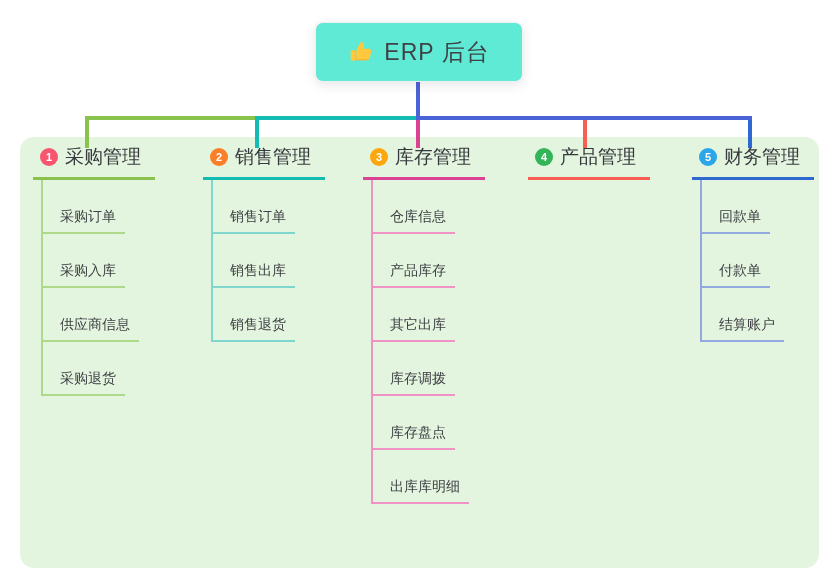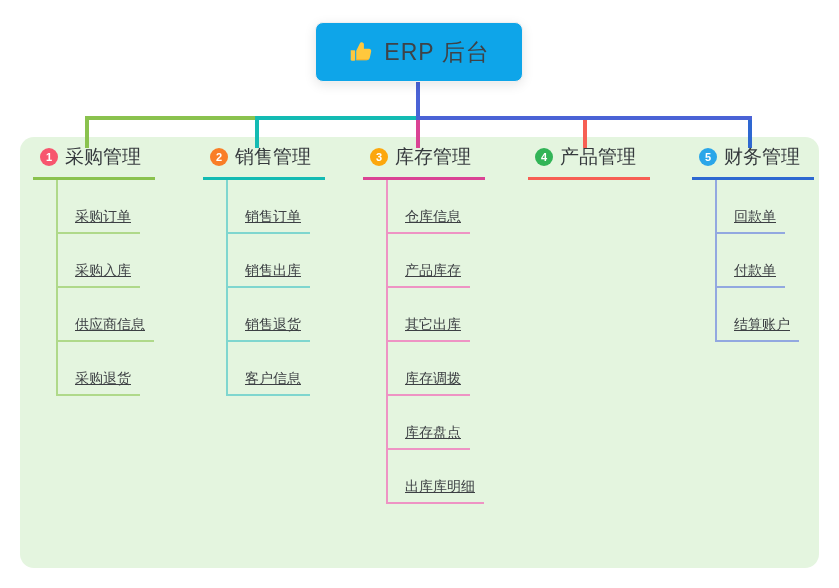--- a/index.html
+++ b/index.html
@@ -23,21 +23,21 @@
     width: 799px; height: 431px;
     background: #e4f5df;
     border-radius: 14px;
   }
 
   
   .root-node {
     position: absolute;
     left: 315px; top: 22px;
     width: 208px; height: 60px;
-    background: #0ea5e9;
+    background: #5eead4;
     border: 1px solid #f0f0f0;
     border-radius: 8px;
     box-shadow: 0 3px 12px rgba(0,0,0,0.10);
     display: flex;
     align-items: center;
     justify-content: center;
     gap: 10px;
     z-index: 5;
   }
   .root-label {
@@ -90,24 +90,23 @@
     flex: none;
   }
   .branch-label {
     font-size: 19px;
     line-height: 22px;
     color: #35393d;
     white-space: nowrap;
   }
 
   .children {
-    margin-left: 23px;
+    margin-left: 8px;
     border-left: 2px solid var(--child);
     width: max-content;
-    text-decoration: underline;
   }
   .child {
     height: 54px;
     width: max-content;
     display: flex;
     align-items: flex-end;
     padding: 0 9px 8px 17px;
     border-bottom: 2px solid var(--child);
     cursor: pointer;
   }
@@ -173,23 +172,20 @@
     <div class="children">
       <div class="child">
           <span class="child-label">销售订单</span>
         </div>
       <div class="child">
           <span class="child-label">销售出库</span>
         </div>
       <div class="child">
           <span class="child-label">销售退货</span>
         </div>
-      <div class="child">
-          <span class="child-label">客户信息</span>
-        </div>
     </div>
   </div>
 
   <div class="branch b3" style="--line: #da4394; --child: #ee93c4; --badge: #fca70d;">
     <div class="branch-header">
       <span class="badge">3</span>
       <span class="branch-label">库存管理</span>
     </div>
     <div class="children">
       <div class="child">

